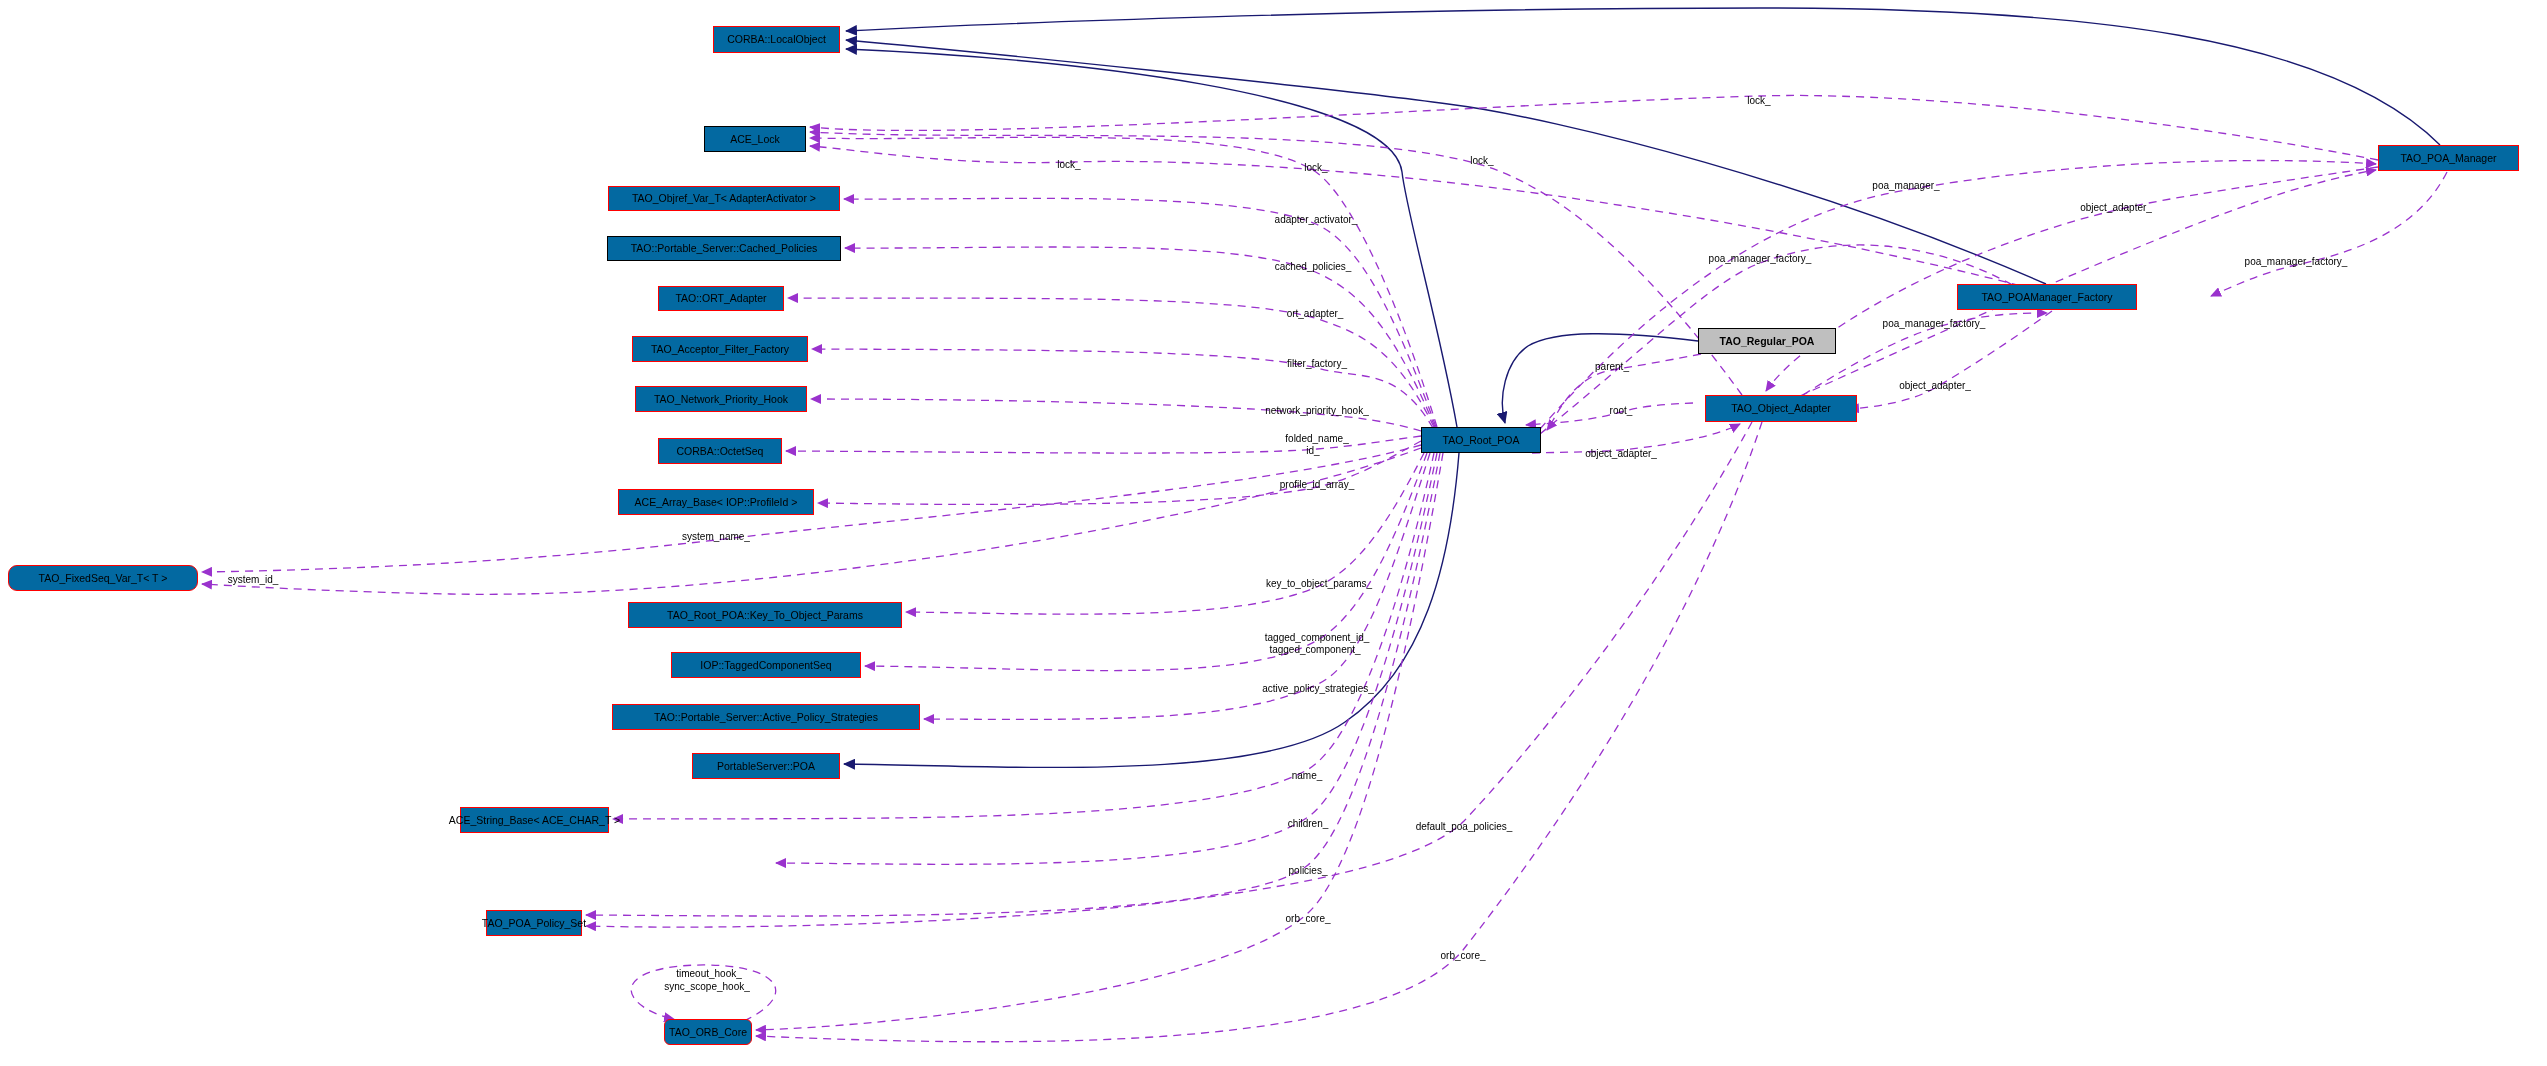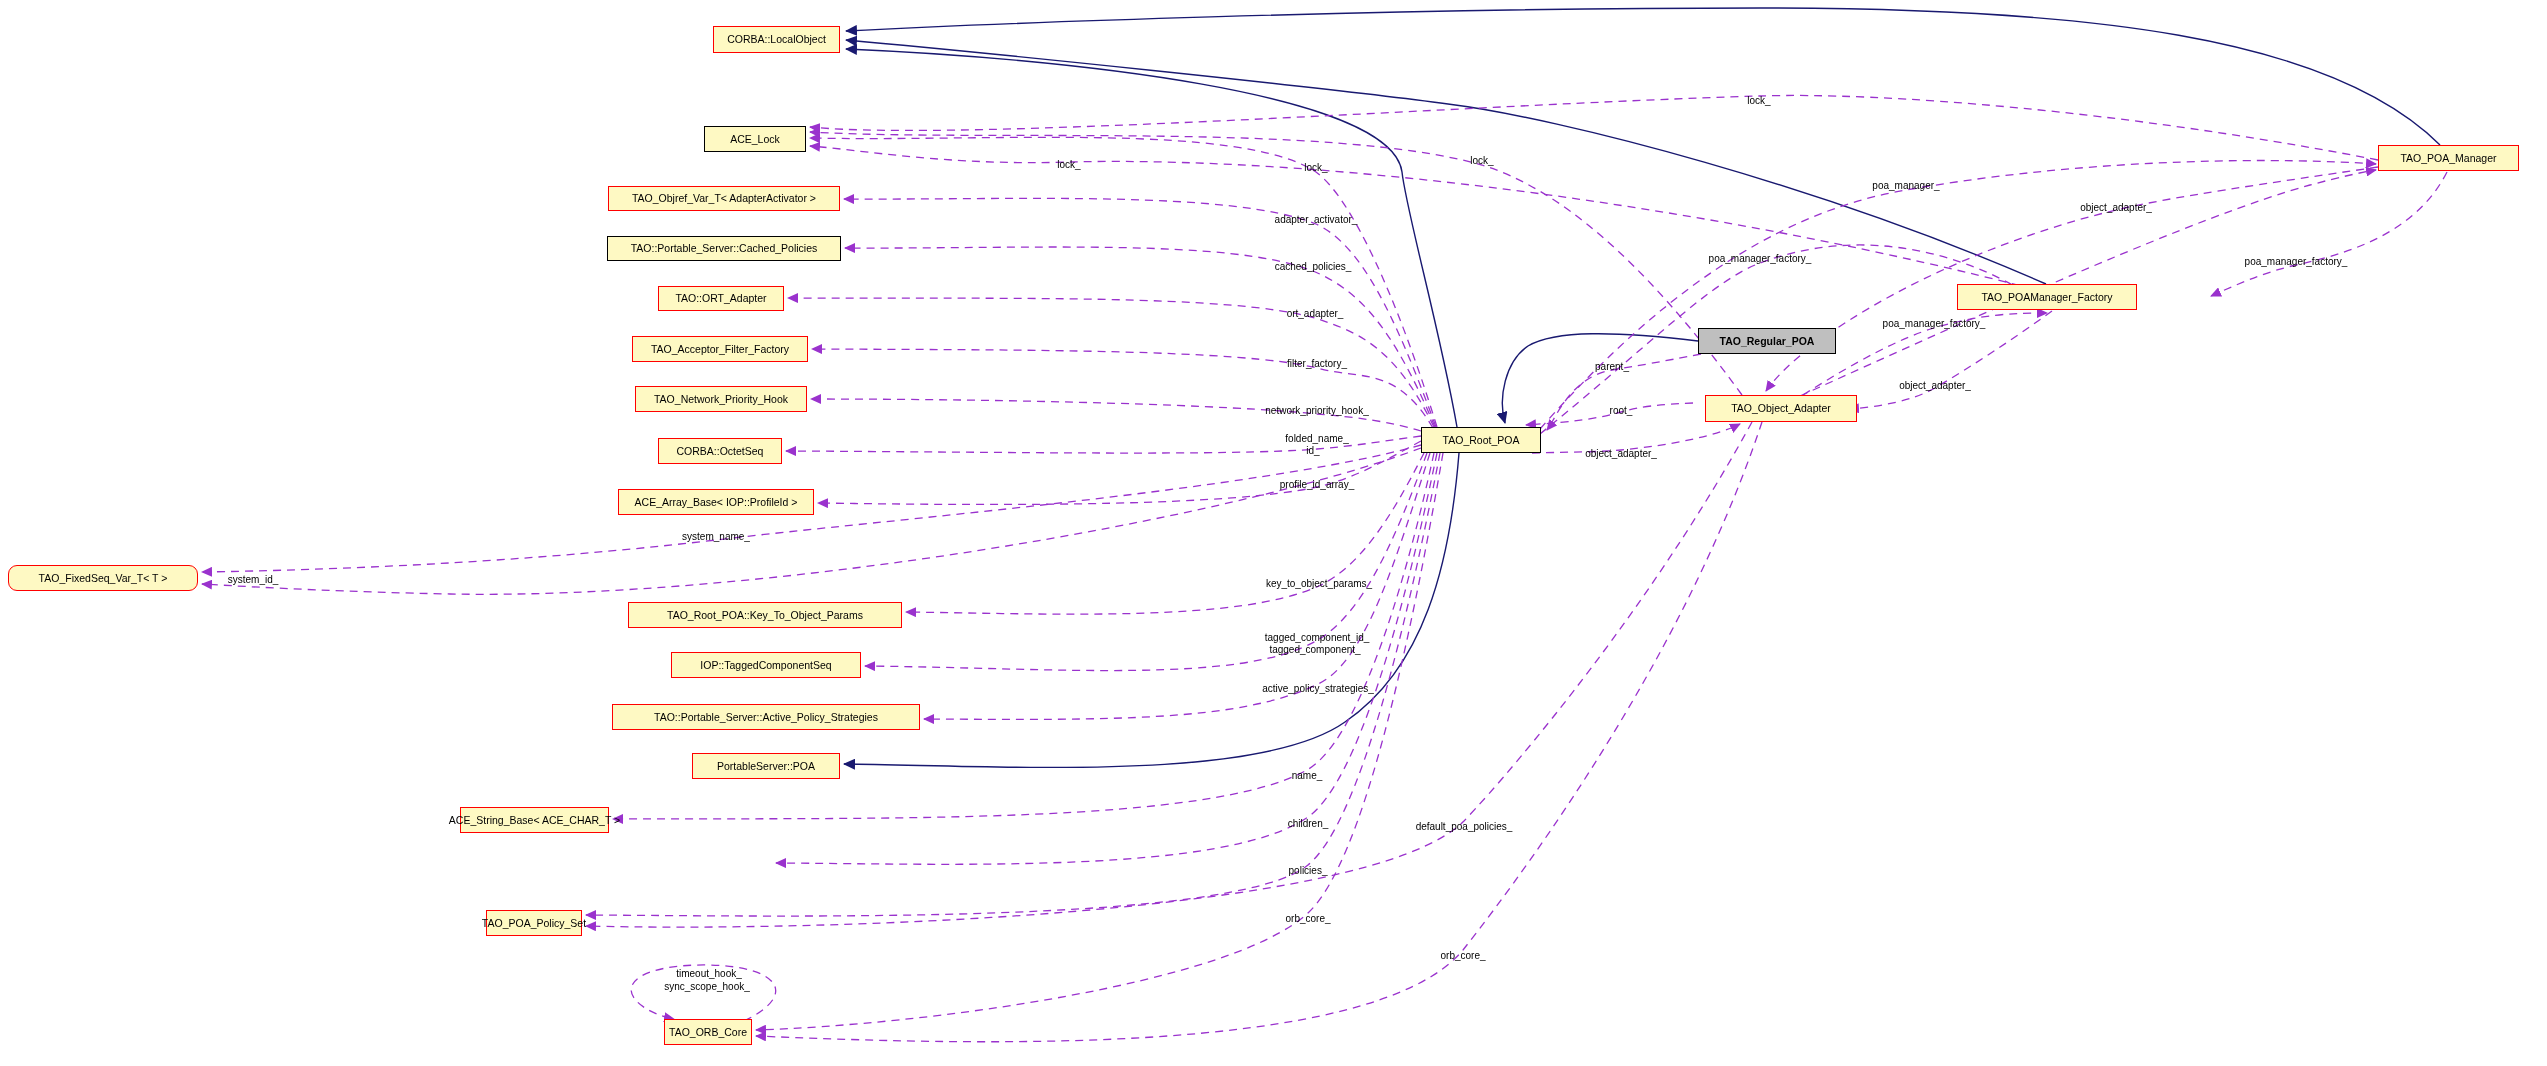--- a/index.html
+++ b/index.html
@@ -1,19 +1,19 @@
 <!DOCTYPE html>
 <html><head>
 <meta charset="utf-8">
 <style>
   html,body{margin:0;padding:0;background:#ffffff;}
   #canvas{position:relative;width:2547px;height:1066px;background:#ffffff;overflow:hidden;
           font-family:"Liberation Sans","DejaVu Sans",sans-serif;}
   #edges{position:absolute;left:0;top:0;width:2547px;height:1066px;}
-  .node{position:absolute;box-sizing:border-box;background:#fef9c3;color:#000;
+  .node{position:absolute;box-sizing:border-box;background:#0369a1;color:#000;
         display:flex;align-items:center;justify-content:center;white-space:nowrap;
         font-size:10.5px;line-height:1;z-index:3;}
   .node.red{border:1.5px solid #ff0000;}
   .node.black{border:1.5px solid #000000;}
   .node.current{border:1.5px solid #000000;background:#bfbfbf;font-weight:bold;}
   .node.tiny{font-size:8.5px;}
   .elabel{position:absolute;transform:translate(-50%,-50%);font-size:10px;color:#000;
           white-space:nowrap;z-index:2;}
 </style>
 </head>
@@ -117,21 +117,21 @@
     </div>
   <div class="node red" style="left:692px;top:753px;width:148px;height:26px;">
       <span>PortableServer::POA</span>
     </div>
   <div class="node red" style="left:460px;top:807px;width:149px;height:26px;">
       <span>ACE_String_Base&lt; ACE_CHAR_T &gt;</span>
     </div>
   <div class="node red" style="left:486px;top:910px;width:96px;height:26px;">
       <span>TAO_POA_Policy_Set</span>
     </div>
-  <div class="node red" style="left:664px;top:1019px;width:88px;height:26px;">
+  <div class="node red" style="left:664px;top:1019px;width:88px;height:26px;border-radius:6px;">
       <span>TAO_ORB_Core</span>
     </div>
   <div class="node black" style="left:1421px;top:427px;width:120px;height:26px;">
       <span>TAO_Root_POA</span>
     </div>
   <div class="node current" style="left:1698px;top:328px;width:138px;height:26px;">
       <span>TAO_Regular_POA</span>
     </div>
   <div class="node red" style="left:1693px;top:395px;width:152px;height:27px;margin-left:12px;">
       <span>TAO_Object_Adapter</span>

